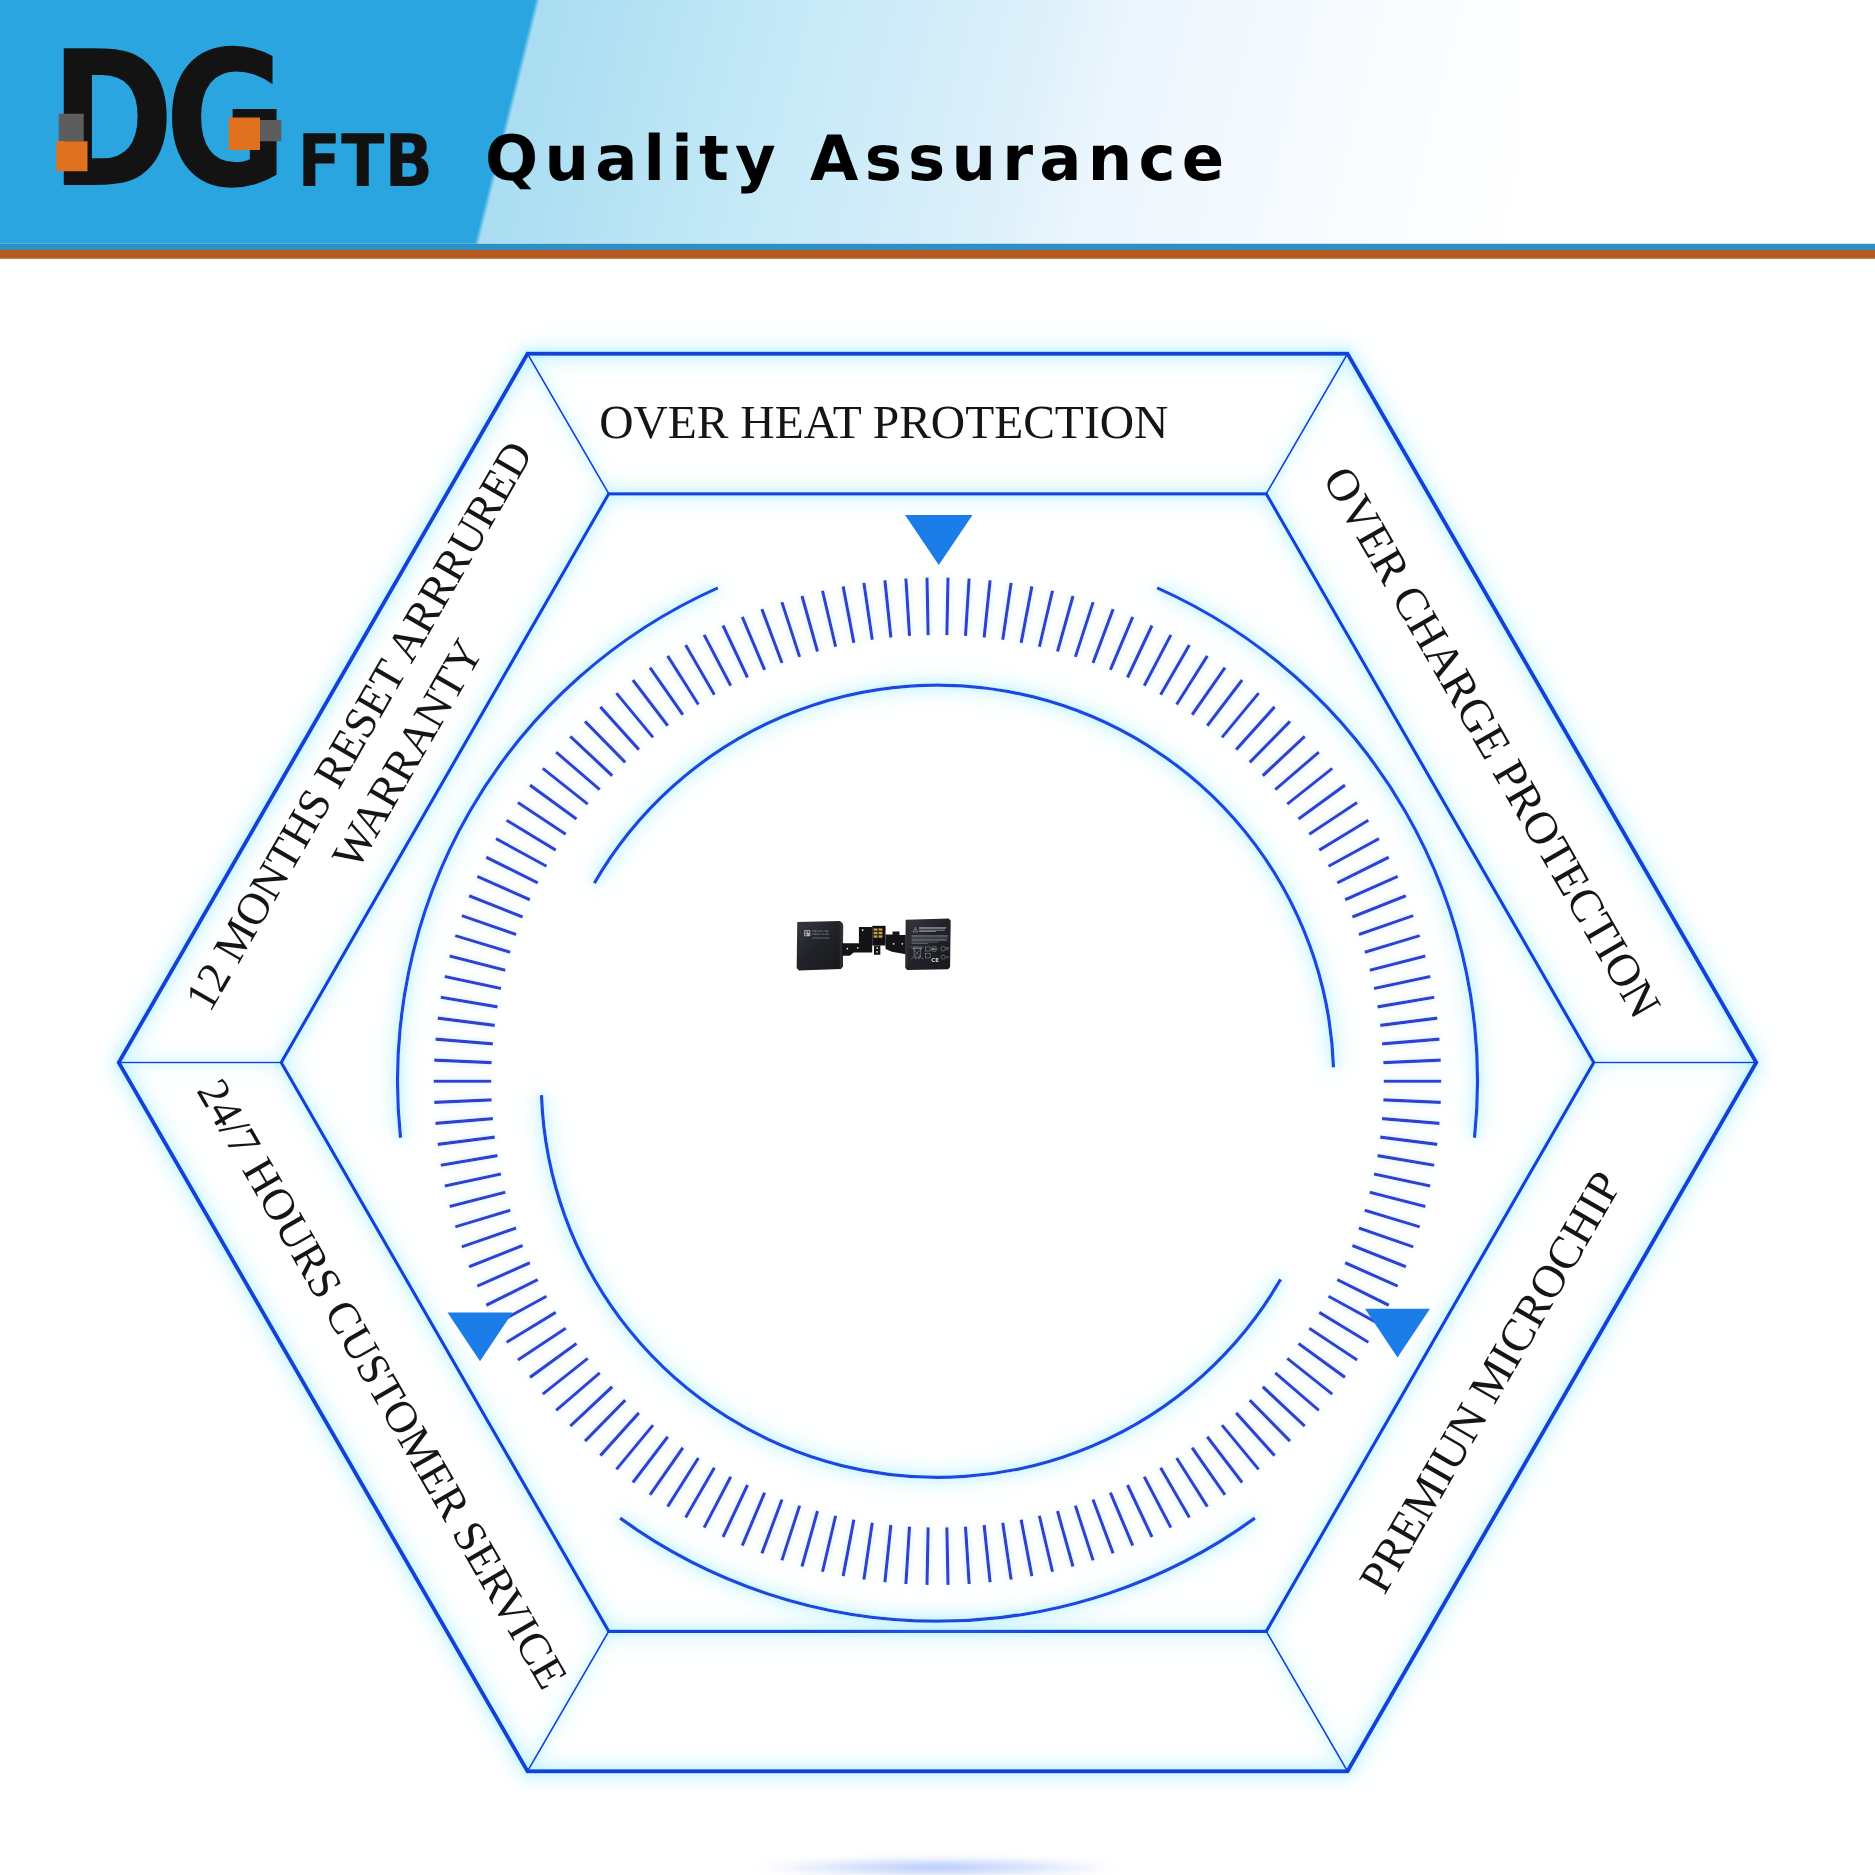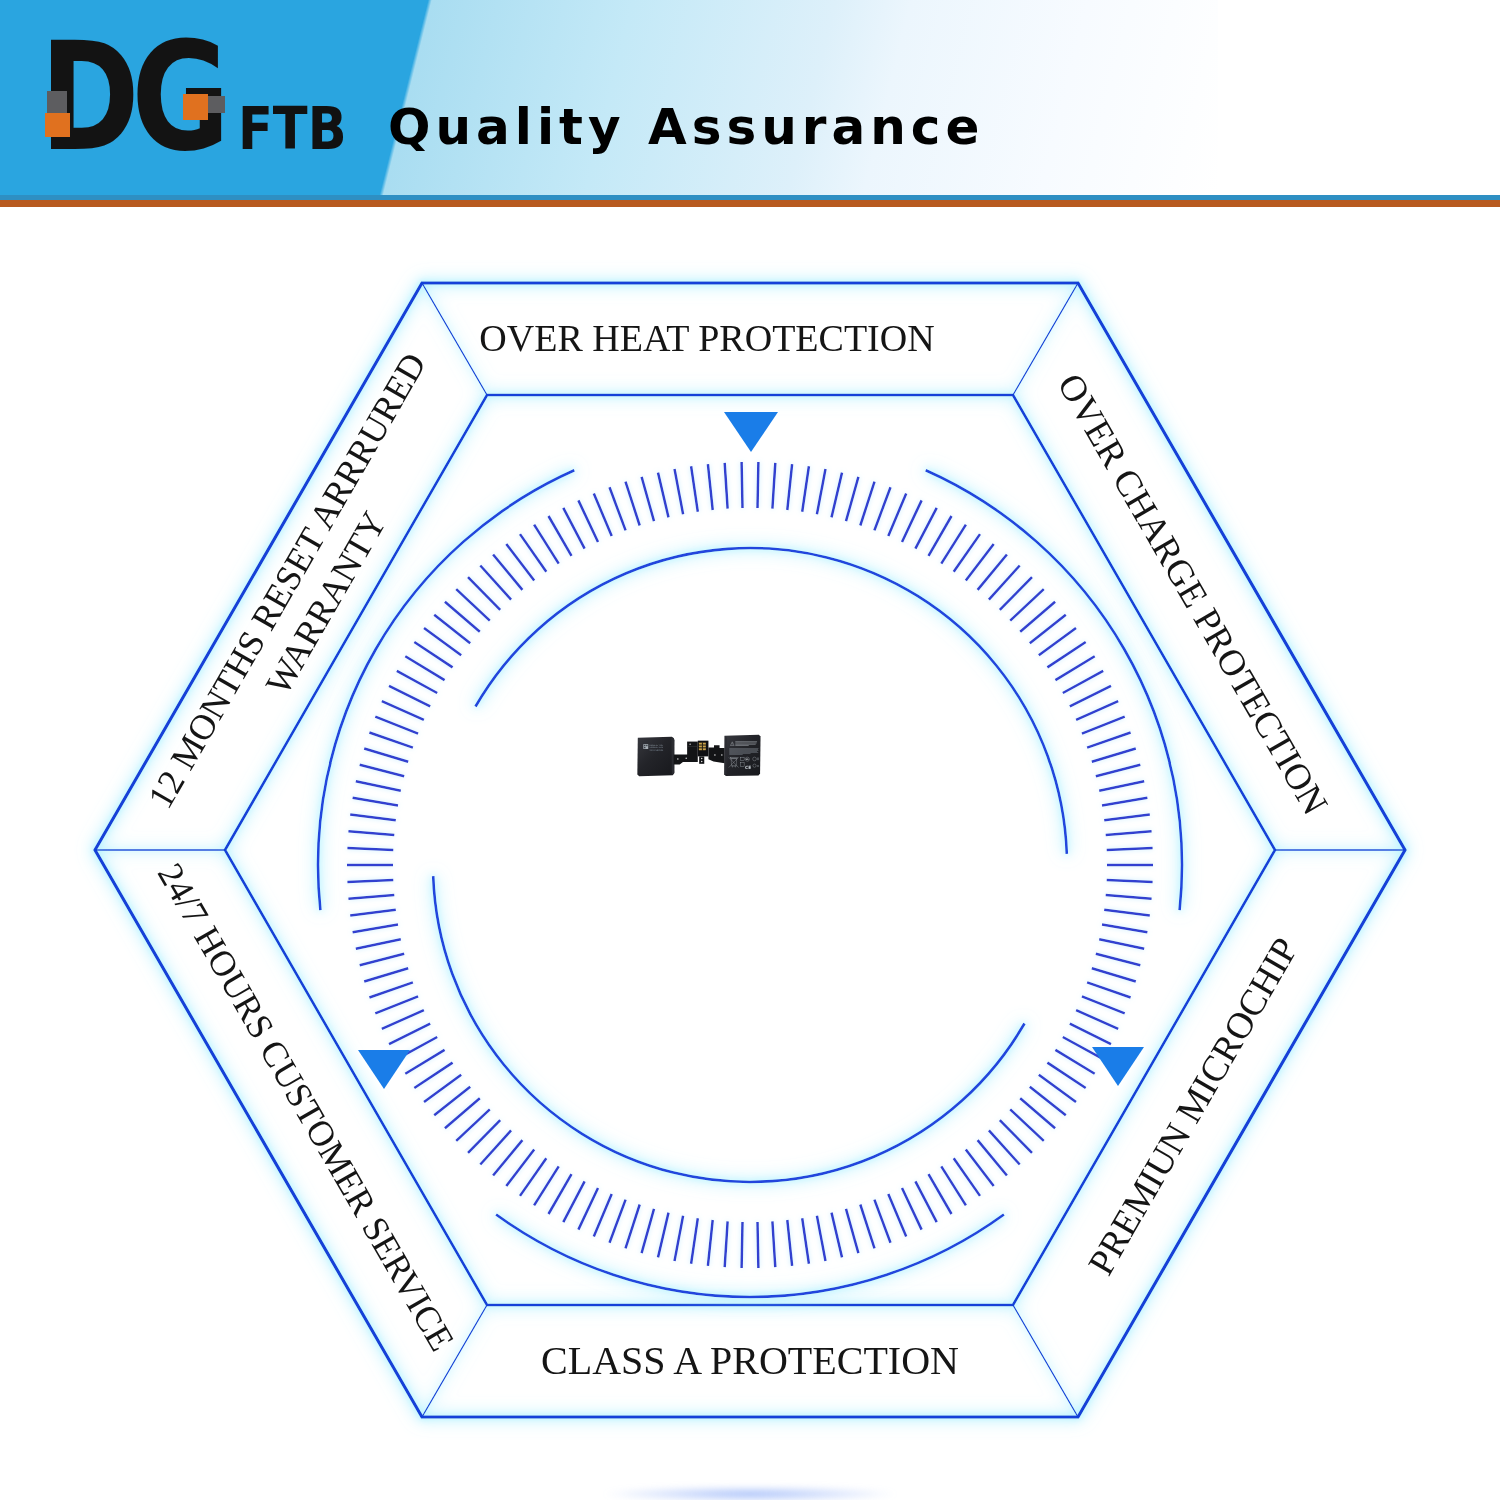--- a/index.html
+++ b/index.html
@@ -341,21 +341,20 @@
     <div>12 MONTHS RESET ARRRURED</div>
     <div>WARRANTY</div>
   </div>
 
   <div class="dlabel lab-tr">OVER CHARGE PROTECTION</div>
 
   <div class="dlabel lab-bl">24/7 HOURS CUSTOMER SERVICE</div>
 
   <div class="dlabel lab-br">PREMIUN MICROCHIP</div>
 
-  <div class="dlabel lab-bottom">CLASS A PROTECTION</div>
 
   <div class="header">
     <div class="logo-main">DG</div>
     <div class="sq sq1"></div>
     <div class="sq sq2"></div>
     <div class="sq sq3"></div>
     <div class="sq sq4"></div>
     <div class="logo-sub">FTB</div>
     <div class="header-title">Quality Assurance</div>
   </div>

